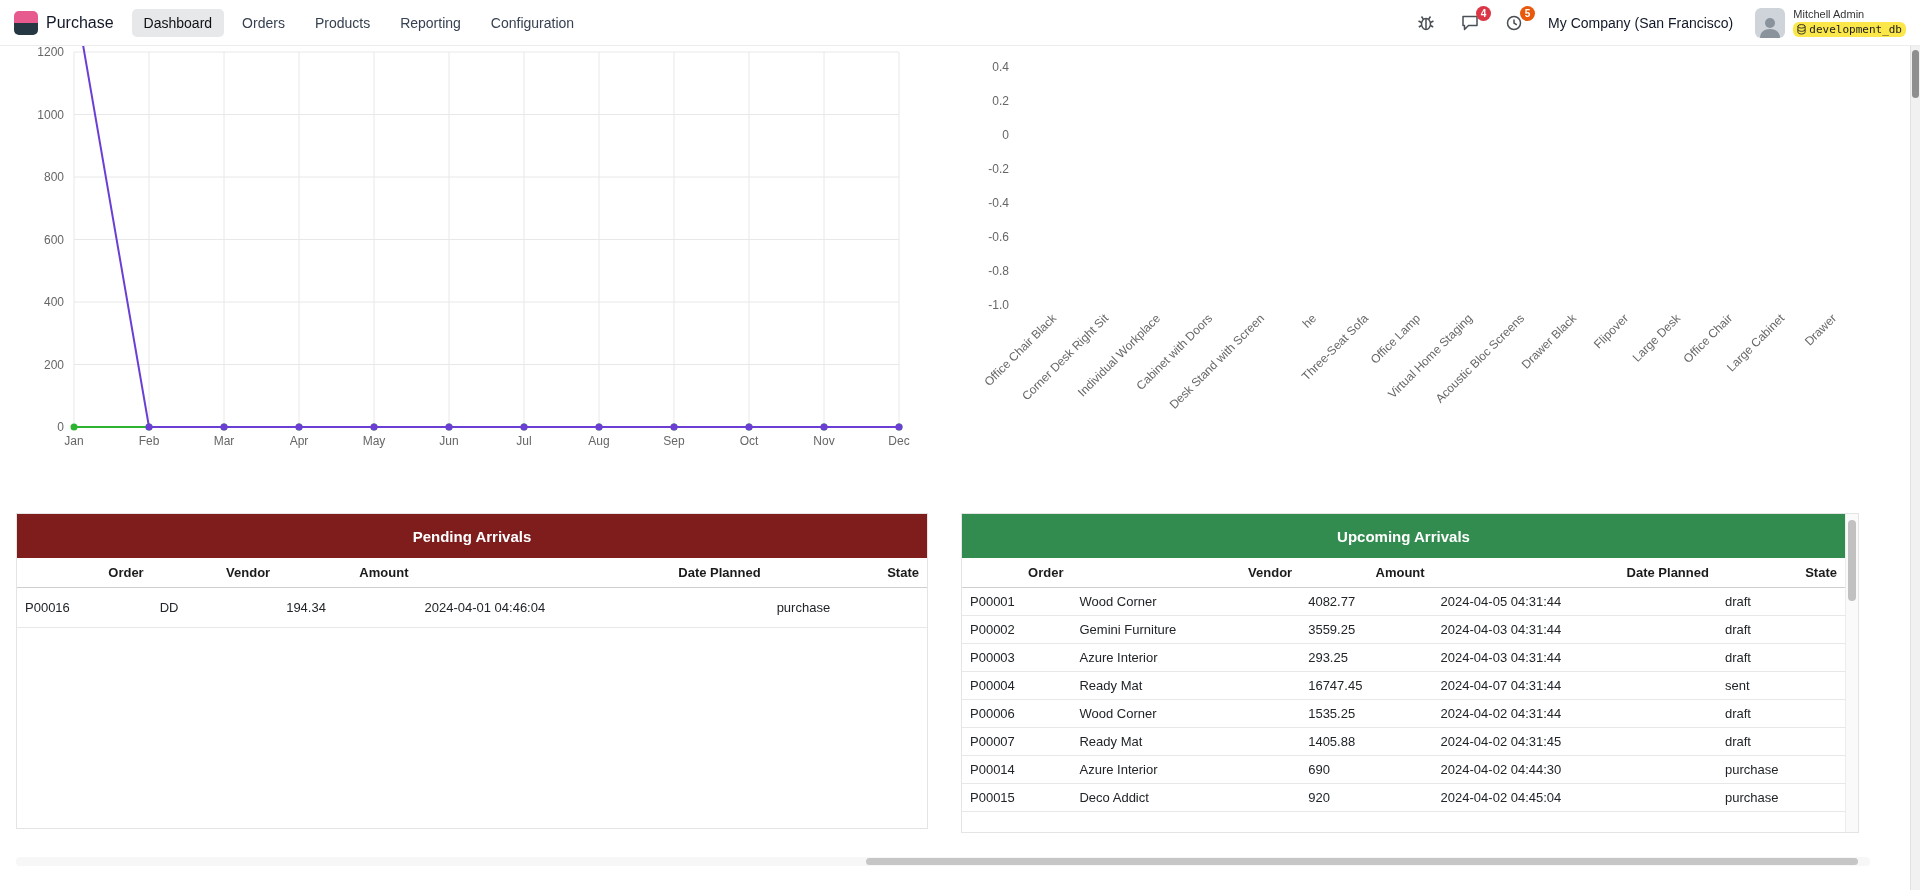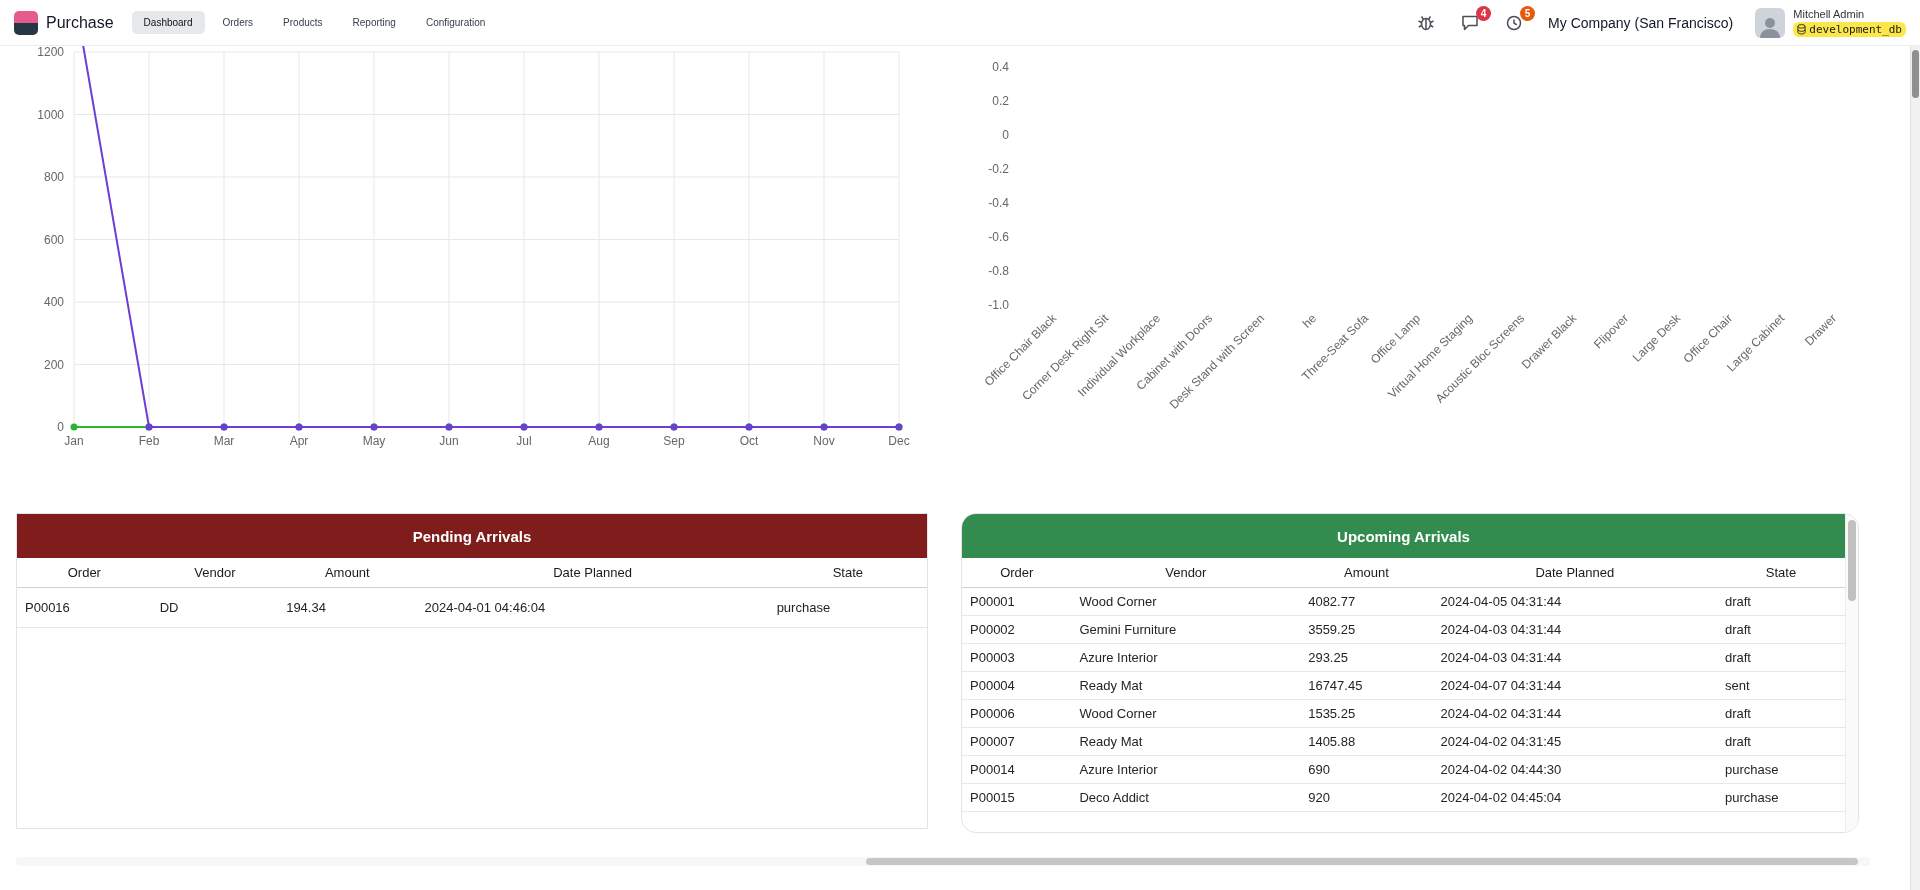--- a/index.html
+++ b/index.html
@@ -17,21 +17,21 @@
   }
   .app-icon {
     width:24px; height:24px; border-radius:5px; overflow:hidden; margin-right:8px;
     display:flex; flex-direction:column; flex:0 0 auto;
   }
   .app-icon .top { height:50%; background:#e75a8e; }
   .app-icon .bot { height:50%; background:#243742; }
   .app-name { font-size:16px; font-weight:500; color:#111827; margin-right:18px; cursor:pointer; }
   .app-menu { display:flex; align-items:center; gap:6px; }
   .menu-item {
-    padding:6px 12px; font-size:10px; color:#374151; border-radius:5px; cursor:pointer; white-space:nowrap;
+    padding:6px 12px; font-size:14px; color:#374151; border-radius:5px; cursor:pointer; white-space:nowrap;
   }
   .menu-item.active { background:#e7e8ea; color:#111; }
 
   .systray { margin-left:auto; display:flex; align-items:center; gap:22px; }
   .icon-btn { position:relative; width:22px; height:22px; cursor:pointer; flex:0 0 auto; }
   .icon-btn svg { width:20px; height:20px; stroke:#4a4f55; fill:none; stroke-width:1.5; }
   .badge {
     position:absolute; top:-6px; right:-9px; min-width:15px; height:15px;
     color:#fff; font-size:10px; line-height:15px; text-align:center;
     border-radius:8px; padding:0 3px; font-weight:bold;
@@ -52,30 +52,30 @@
 
   
   .chart { position:absolute; top:46px; }
   #chart-left  { left:12px;  width:898px; height:415px; }
   #chart-right { left:961px; width:900px; height:415px; }
   .chart svg text { font-family:"Liberation Sans", sans-serif; font-size:12px; fill:#666; }
 
   
   .panel { position:absolute; background:#fff; border:1px solid #e4e4e4; }
   #panel-pending  { left:16px;  top:513px; width:912px; height:316px; }
-  #panel-upcoming { left:961px; top:513px; width:898px; height:320px; overflow:hidden;border-radius:15px; }
+  #panel-upcoming { left:961px; top:513px; width:898px; height:320px; overflow:hidden; }
   .panel-header {
     height:44px; display:flex; align-items:center; justify-content:center;
     color:#fff; font-size:15px; font-weight:bold;
   }
   #panel-upcoming .panel-header, #panel-upcoming .panel-body { margin-right:13px; }
   .panel-body { overflow:hidden; }
   #panel-upcoming .panel-body { height:276px; }
   table { width:100%; border-collapse:collapse; font-size:13px; table-layout:fixed; }
-  th { text-align:center; padding:7px 8px; font-weight:normal; color:#1b1b1b; border-bottom:1px solid #cfcfcf; }
+  th { text-align:right; padding:7px 8px; font-weight:bold; color:#1b1b1b; border-bottom:1px solid #cfcfcf; }
   td { text-align:left; padding:6px 8px; color:#212529; border-bottom:1px solid #e8e8e8; white-space:nowrap; overflow:hidden; }
   .t-pending td { padding:12px 8px; }
   .t-pending th:nth-child(1), .t-pending td:nth-child(1){width:14.8%}
   .t-pending th:nth-child(2), .t-pending td:nth-child(2){width:13.9%}
   .t-pending th:nth-child(3), .t-pending td:nth-child(3){width:15.2%}
   .t-pending th:nth-child(4), .t-pending td:nth-child(4){width:38.7%}
   .t-pending th:nth-child(5), .t-pending td:nth-child(5){width:17.4%}
   .t-upcoming th:nth-child(1), .t-upcoming td:nth-child(1){width:12.4%}
   .t-upcoming th:nth-child(2), .t-upcoming td:nth-child(2){width:25.9%}
   .t-upcoming th:nth-child(3), .t-upcoming td:nth-child(3){width:15.0%}

